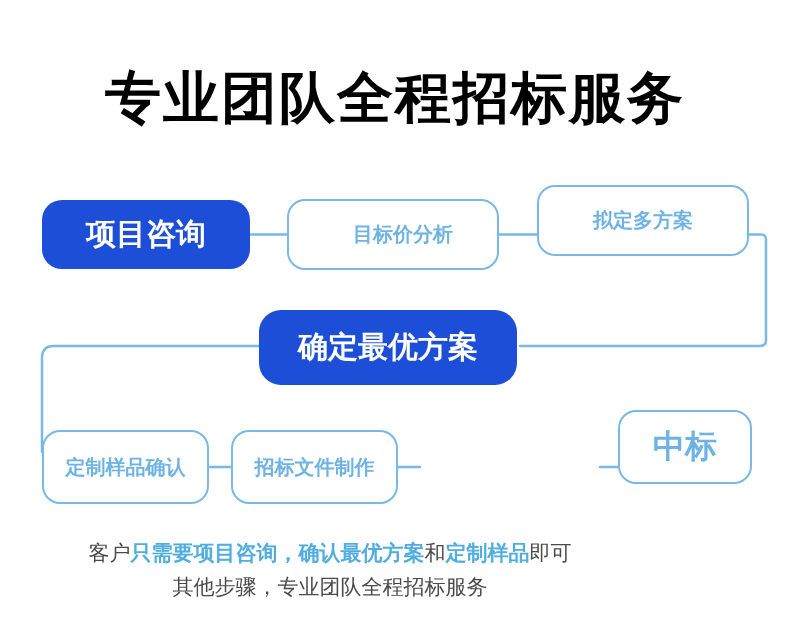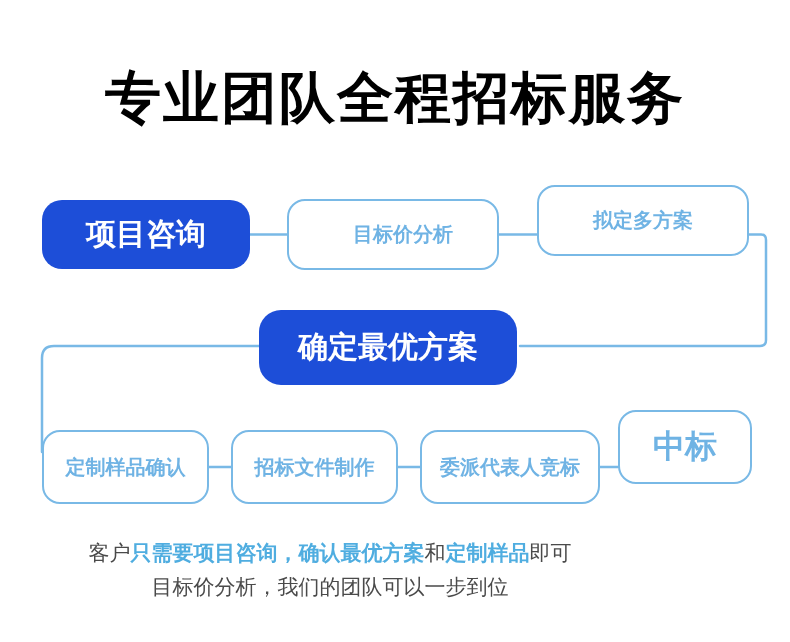--- a/index.html
+++ b/index.html
@@ -122,22 +122,21 @@
   <div class="node outline" id="node-target">目标价分析</div>
 
   <div class="node outline" id="node-scheme">拟定多方案</div>
 
   <div class="node filled" id="node-best">确定最优方案</div>
 
   <div class="node outline" id="node-sample">定制样品确认</div>
 
   <div class="node outline" id="node-docs">招标文件制作</div>
 
-  <div class="node outline" id="node-delegate">委派代表人竞标</div>
 
   <div class="node outline" id="node-win">中标</div>
 
   <div class="footer">
     <span class="line"><span class="pl">客户</span><span class="hl">只需要项目咨询，确认最优方案</span><span class="pl">和</span><span class="hl">定制样品</span><span class="pl">即可</span></span>
-    <span class="line"><span class="pl">目标价分析，我们的团队可以一步到位</span></span>
+    <span class="line"><span class="pl">其他步骤，专业团队全程招标服务</span></span>
   </div>
 
 </div>
 
 </body></html>

